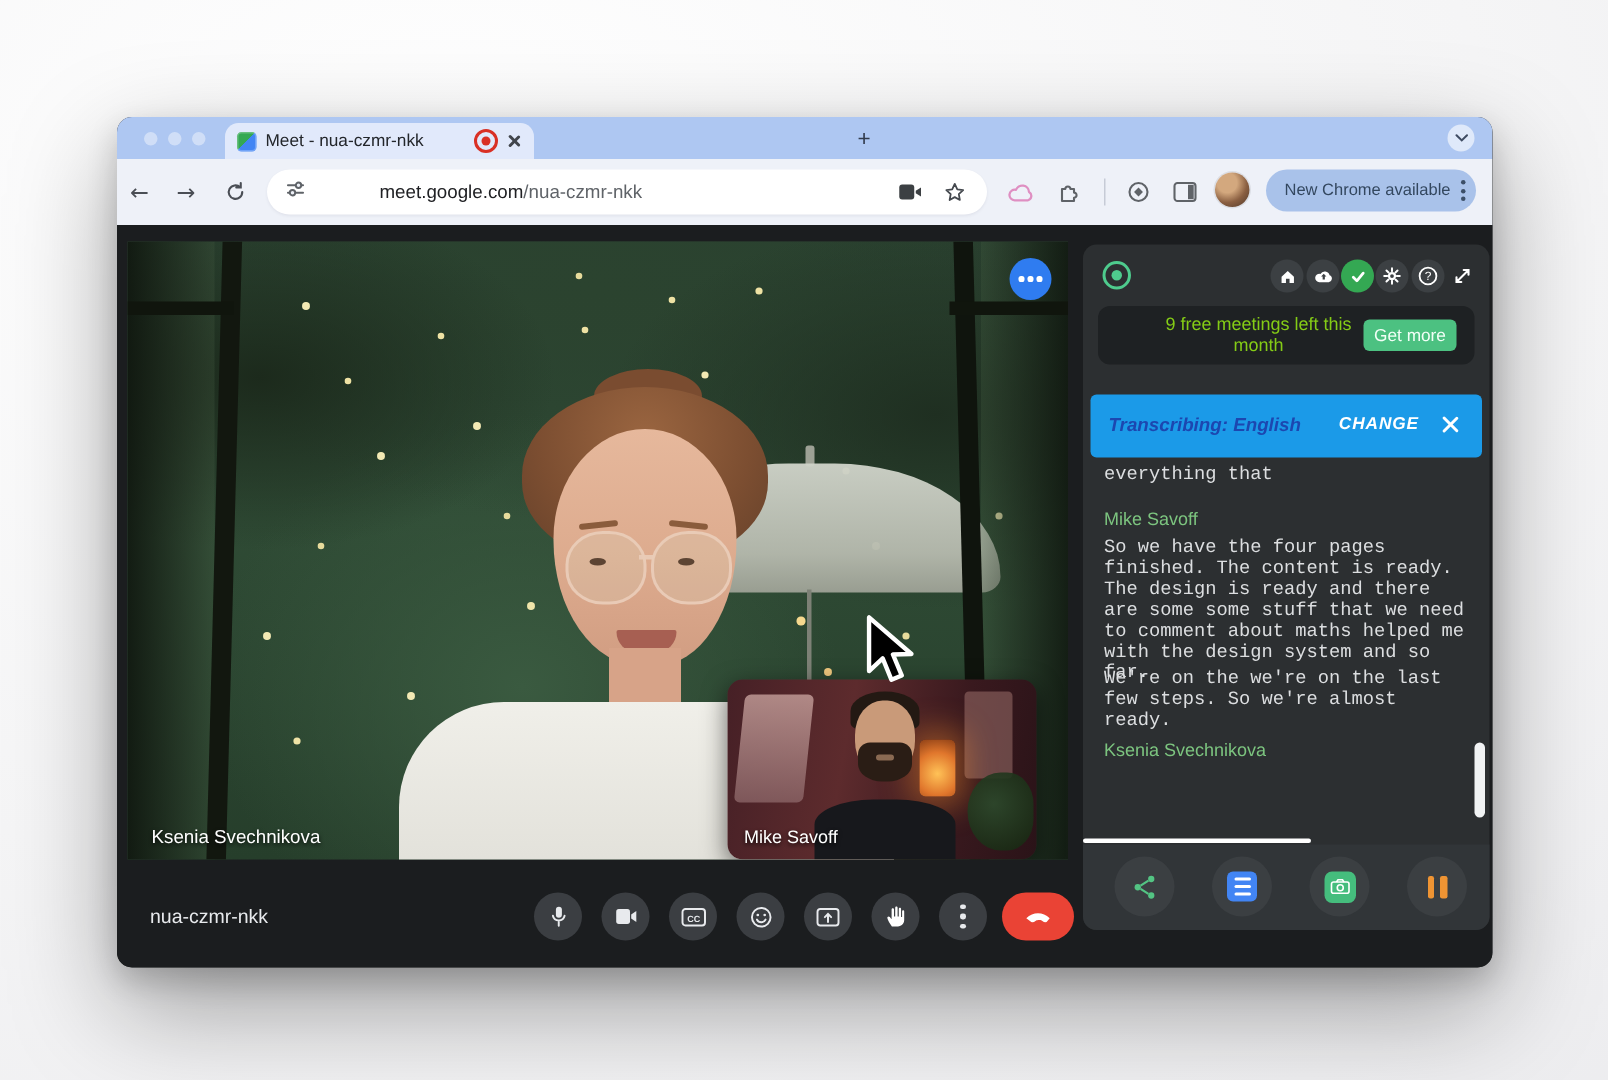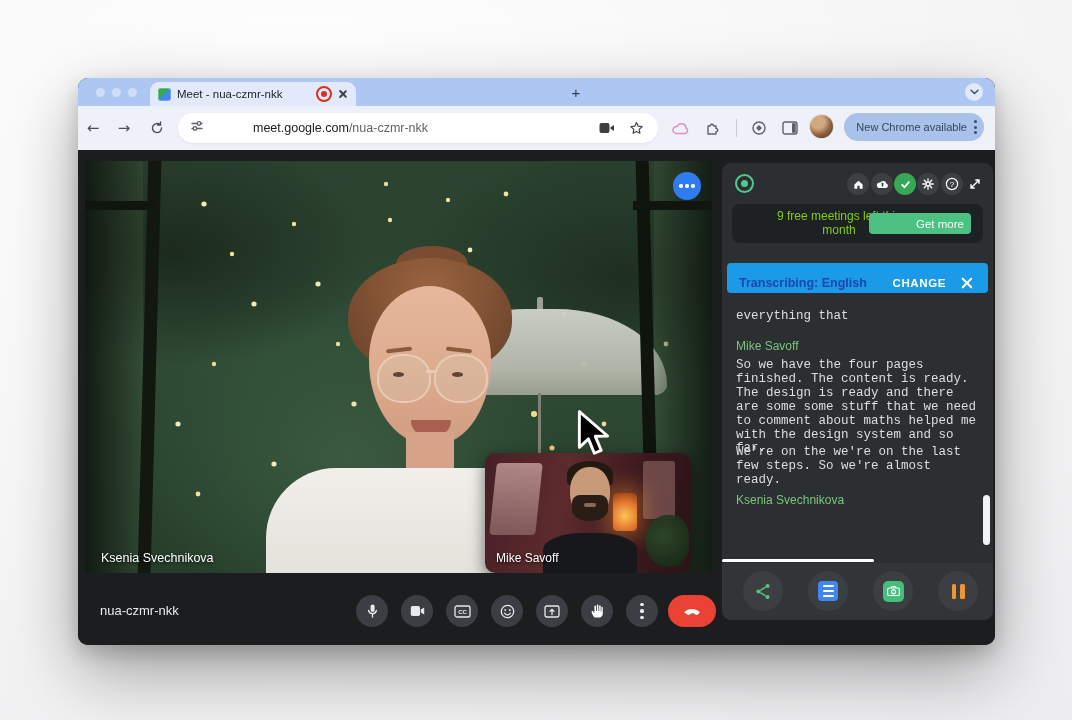--- a/index.html
+++ b/index.html
@@ -144,22 +144,22 @@
   
   .panel{position:absolute;left:644px;top:13px;width:271px;height:457px;background:#2c2f31;border-radius:9px;}
   .t-logo{position:absolute;left:13px;top:11px;width:15px;height:15px;border:2.5px solid #4ecb8d;border-radius:50%;}
   .t-logo::after{content:"";position:absolute;left:4px;top:4px;width:7px;height:7px;border-radius:50%;background:#4ecb8d;}
   .hicon{position:absolute;top:10px;width:22px;height:22px;border-radius:50%;background:#3c4043;
     display:flex;align-items:center;justify-content:center;}
   .hicon.green{background:#34a853;} .hicon.nobg{background:transparent;}
   .free-card{position:absolute;left:10px;top:41px;right:10px;height:39px;background:#1e2123;border-radius:8px;}
   .free-txt{position:absolute;left:28px;top:6px;width:158px;text-align:center;color:#84cc16;font-size:12px;line-height:13.5px;}
   .getmore{position:absolute;right:12px;top:9px;width:62px;height:21px;border-radius:4px;background:#4cc181;
-    color:#f2fff7;font-size:11.5px;display:flex;align-items:center;justify-content:center;padding-left:40px;}
-  .banner{position:absolute;left:5px;top:100px;width:261px;height:30px;background:#1b9ae8;border-radius:4px;}
+    color:#f2fff7;font-size:11.5px;display:flex;align-items:center;justify-content:center;}
+  .banner{position:absolute;left:5px;top:100px;width:261px;height:42px;background:#1b9ae8;border-radius:4px;font-style:italic;}
   .banner .status{position:absolute;left:12px;top:13px;font-size:12.5px;font-weight:bold;color:#1c47b0;}
   .banner .change{position:absolute;right:42px;top:14px;font-size:11.5px;font-weight:bold;letter-spacing:.6px;color:#fff;text-align:center;}
   .banner .bx{position:absolute;right:14px;top:13px;width:14px;height:14px;}
   .banner .bx::before,.banner .bx::after{content:"";position:absolute;left:6.2px;top:0;width:1.8px;height:14px;background:#fff;border-radius:1px;}
   .banner .bx::before{transform:rotate(45deg);} .banner .bx::after{transform:rotate(-45deg);}
   .tr-text{position:absolute;left:14px;width:243px;color:#dcdee0;font-size:12.5px;line-height:13.9px;font-family:Liberation Mono, monospace;}
   .tr-speaker{position:absolute;left:14px;color:#7cc47f;font-size:12px;}
   .scroll-thumb{position:absolute;left:261px;top:332px;width:7px;height:50px;border-radius:4px;background:#f1f3f4;}
   .ptabs{position:absolute;left:0;top:372px;width:100%;height:26px;}
   .ptab{position:absolute;top:0;display:flex;align-items:center;gap:8px;color:#e4e6e8;font-size:11.5px;

